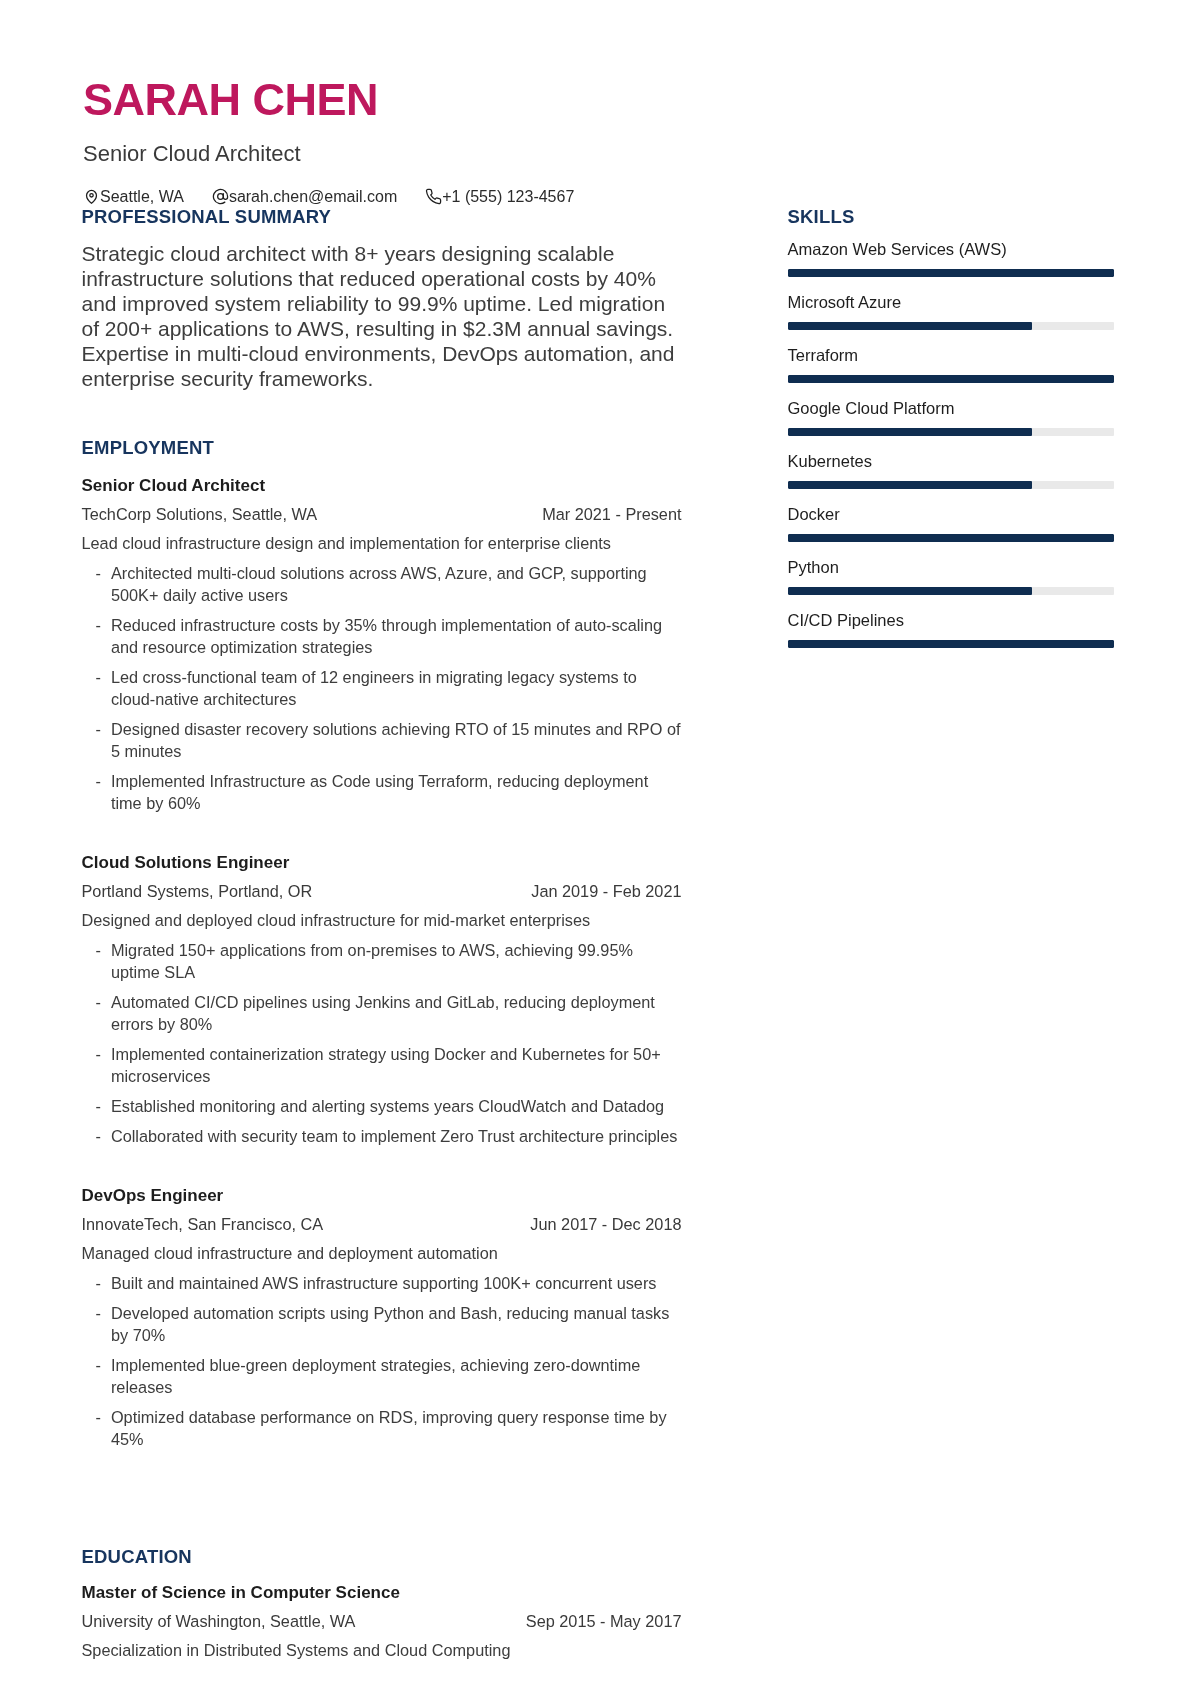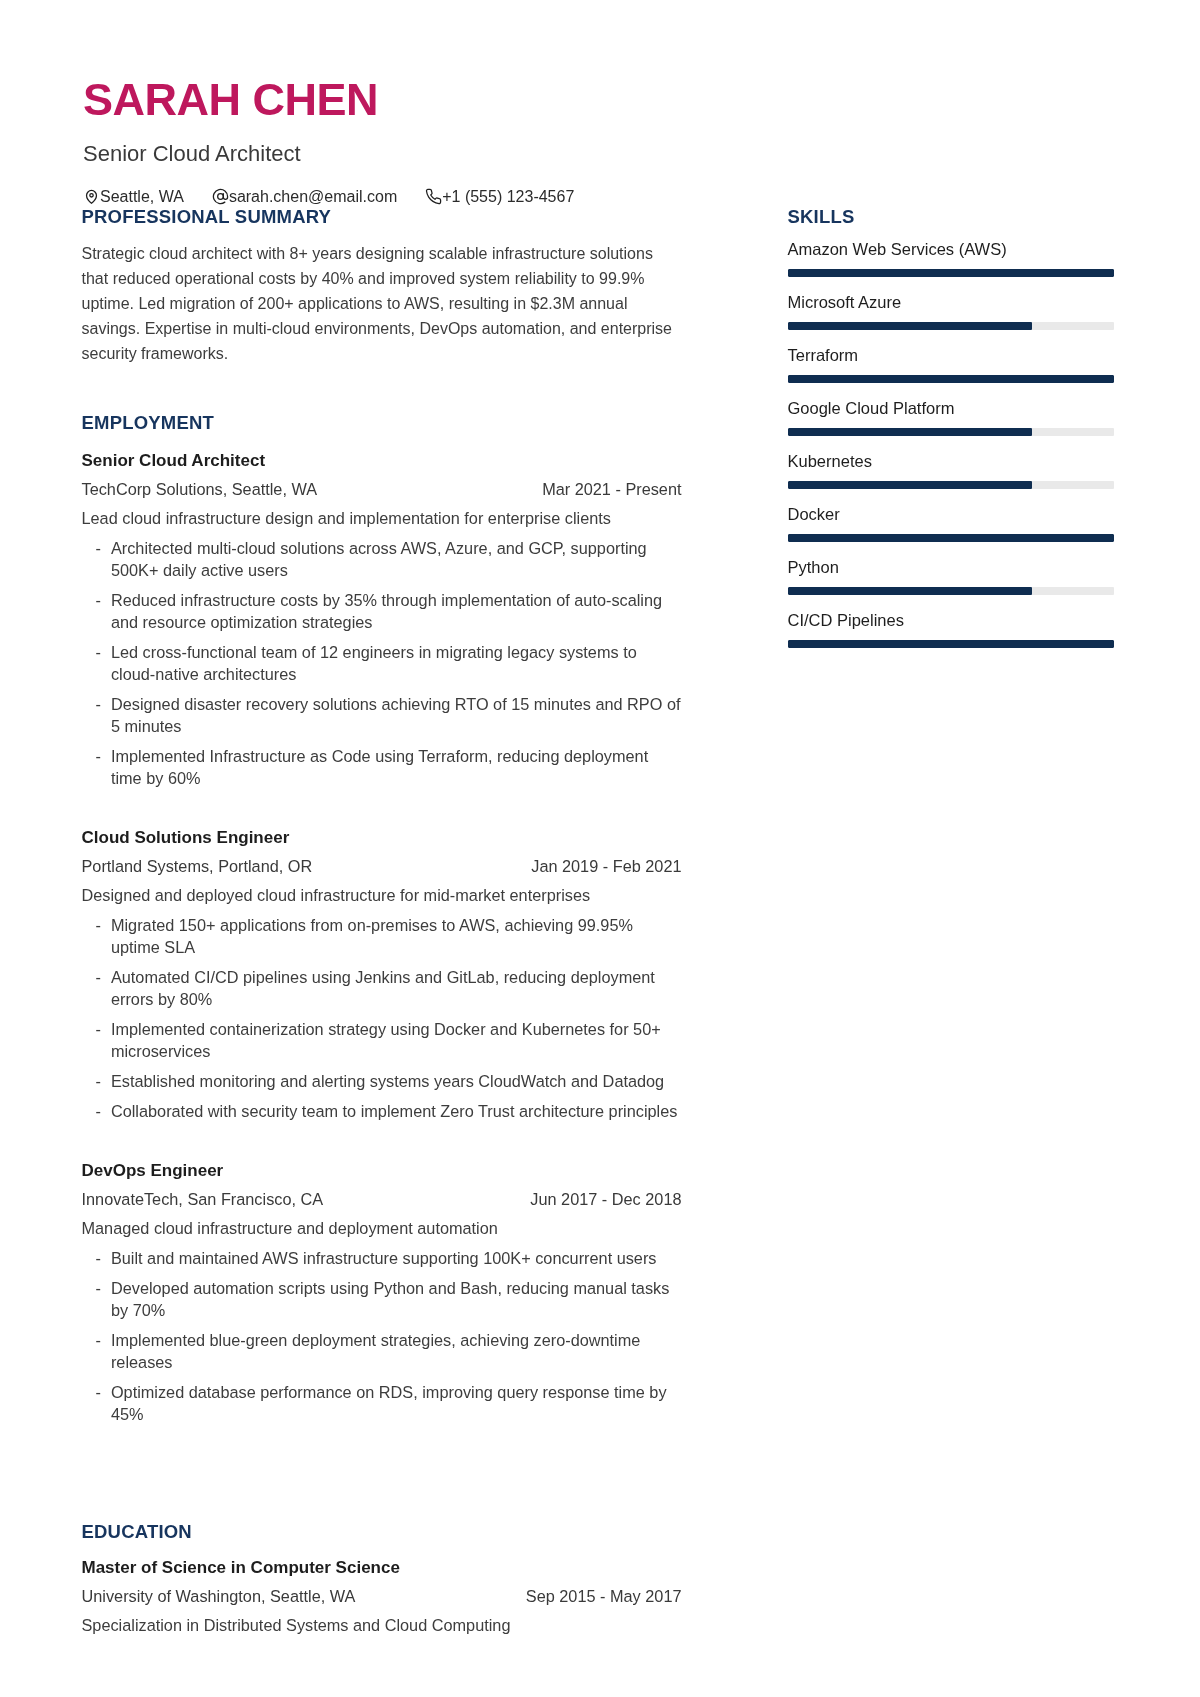--- a/index.html
+++ b/index.html
@@ -52,21 +52,21 @@
   .section-heading {
     font-size: 18.5px;
     font-weight: 700;
     letter-spacing: 0.2px;
     color: #17355e;
     line-height: 22px;
   }
   
   .summary-text {
     margin-top: 13px;
-    font-size: 16px;
+    font-size: 21px;
     line-height: 25px;
     color: #3d3d3d;
   }
   
   .section-employment { margin-top: 46px; }
   .job-list { margin-top: 2px; }
   .job { margin-top: 16px; }
   .job + .job { margin-top: 38px; }
   .job-title, .degree {
     font-size: 17px;

